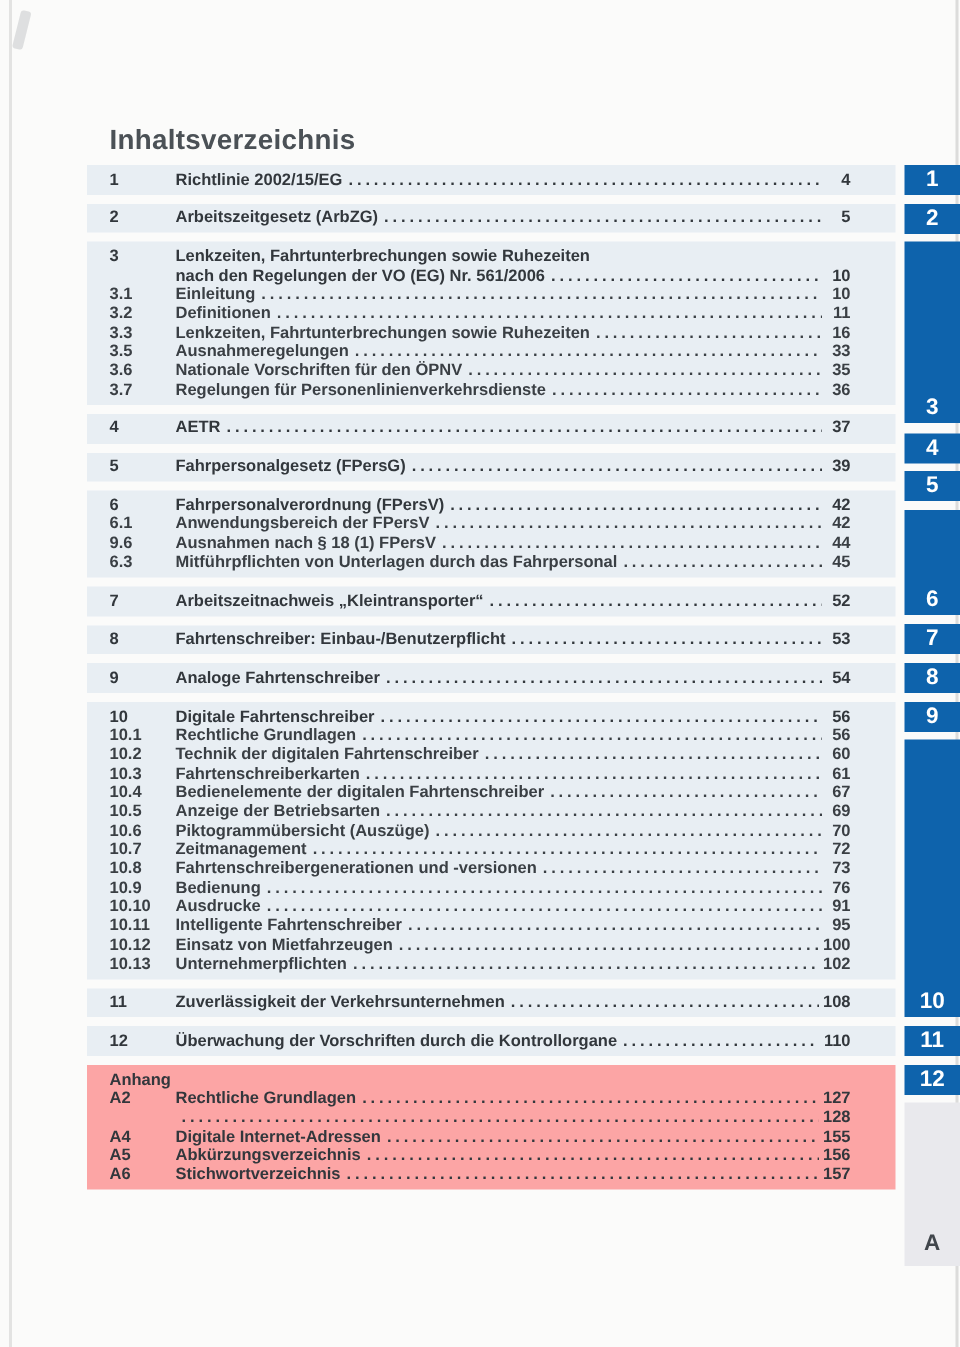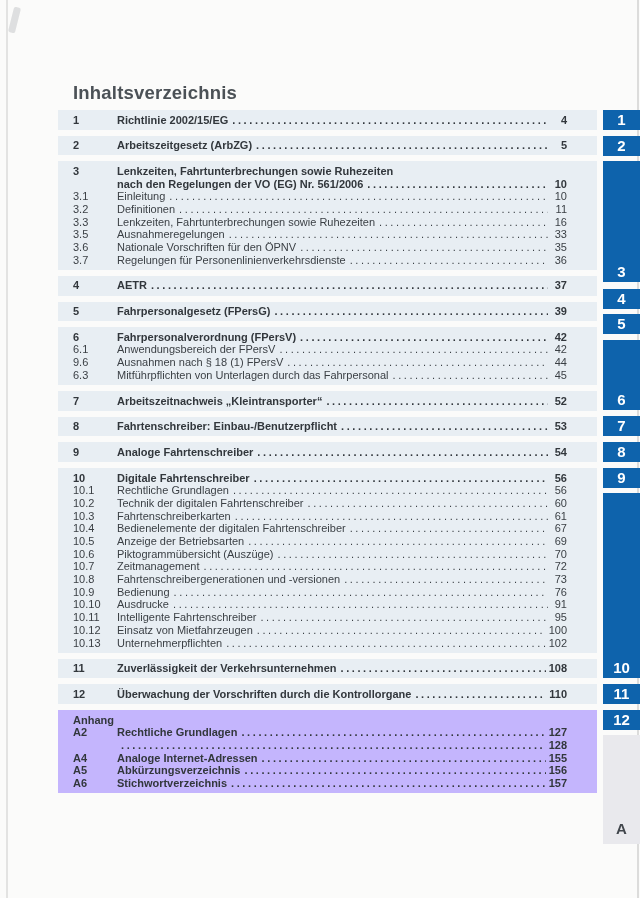--- a/index.html
+++ b/index.html
@@ -11,21 +11,21 @@
   .scan-left  { position:absolute; left:6px; top:0; width:2px; height:898px; background:#d9d9d7; opacity:.7; }
   .scan-right { position:absolute; right:1px; top:0; width:2px; height:898px; background:#cfcfcd; opacity:.7; }
   .scan-smudge{ position:absolute; left:11px; top:7px; width:7px; height:26px; background:#a9acae;
                 transform:rotate(14deg); border-radius:2px; opacity:.35; }
   .doc-title {
     position:absolute; left:73px; top:82px; margin:0;
     font-size:18.5px; font-weight:bold; color:#4b5156; letter-spacing:.2px;text-align:center;
   }
   .toc { position:absolute; left:58px; top:110px; width:539px; }
   .band { padding:3.5px 30px 3.5px 15px; margin-bottom:6px; }
-  .row  { display:flex; align-items:baseline; height:12.7px; font-size:11px; color:#3a3f44; }
+  .row  { display:flex; align-items:baseline; height:12.7px; font-size:11px; color:#3a3f44;font-weight:bold; }
   .row.bold { font-weight:bold; color:#32373c; }
   .num  { flex:0 0 44px; white-space:nowrap; }
   .row.hdr .num { flex:0 0 auto; }
   .t    { white-space:nowrap; }
   .leader { flex:1 1 0; overflow:hidden; white-space:nowrap; margin:0 3px 0 4px; }
   .leader::before {
     content:"......................................................................................................................................................................................";
     letter-spacing:2.6px;
   }
   .pg   { flex:0 0 auto; min-width:16px; text-align:right; white-space:nowrap; }
@@ -270,38 +270,38 @@
         </div>
       </div>
       <div class="band" style="background: rgb(232, 238, 243);">
         <div class="row bold">
           <span class="num">12</span>
           <span class="t">Überwachung der Vorschriften durch die Kontrollorgane</span>
           <span class="leader"></span>
           <span class="pg">110</span>
         </div>
       </div>
-      <div class="band" style="background: #c4b5fd;">
+      <div class="band" style="background: #fca5a5;">
         <div class="row bold hdr">
           <span class="num">Anhang</span>
         </div>
         <div class="row bold">
           <span class="num">A2</span>
           <span class="t">Rechtliche Grundlagen</span>
           <span class="leader"></span>
           <span class="pg">127</span>
         </div>
         <div class="row bold">
           <span class="num"></span>
           <span class="leader"></span>
           <span class="pg">128</span>
         </div>
         <div class="row bold">
           <span class="num">A4</span>
-          <span class="t">Analoge Internet-Adressen</span>
+          <span class="t">Digitale Internet-Adressen</span>
           <span class="leader"></span>
           <span class="pg">155</span>
         </div>
         <div class="row bold">
           <span class="num">A5</span>
           <span class="t">Abkürzungsverzeichnis</span>
           <span class="leader"></span>
           <span class="pg">156</span>
         </div>
         <div class="row bold">

